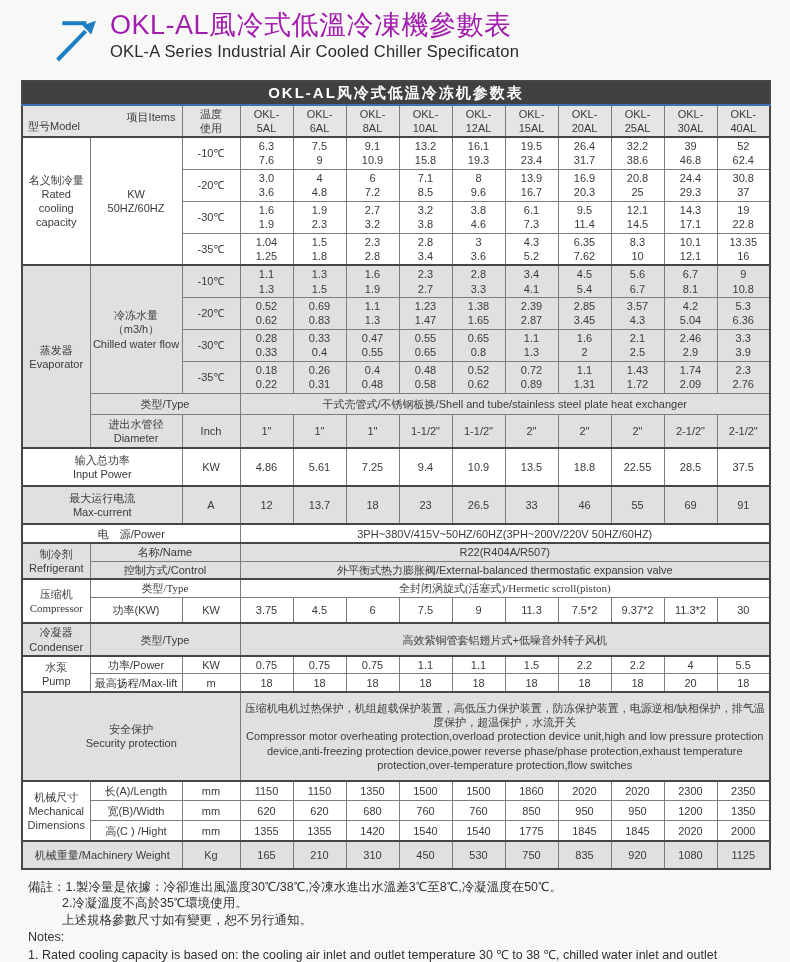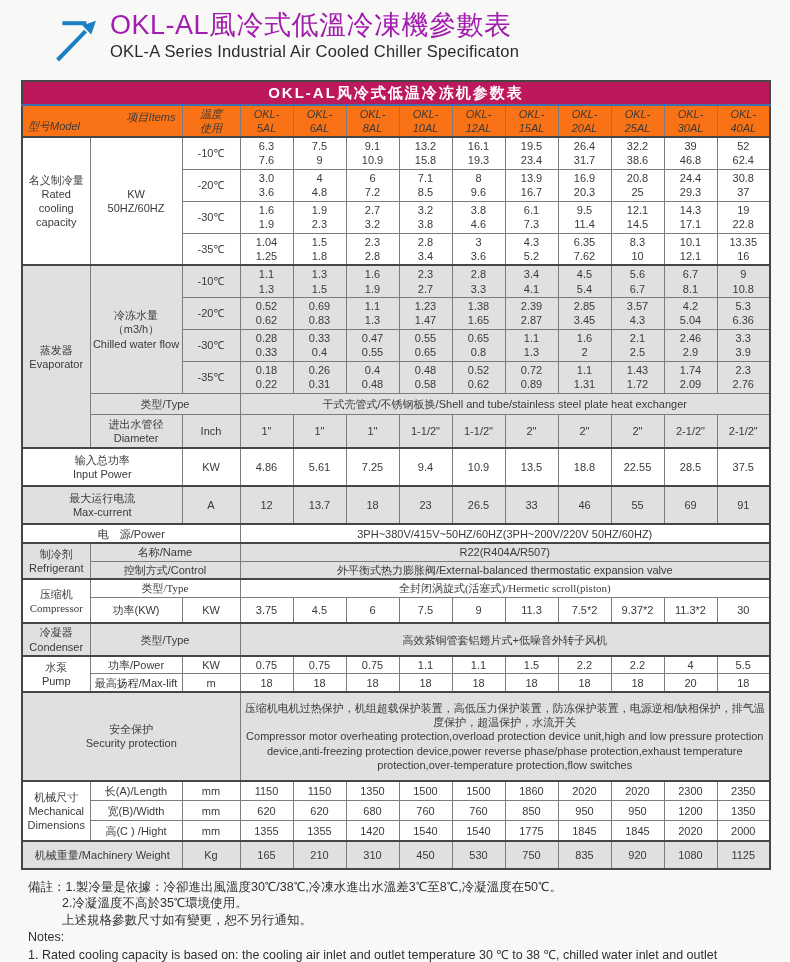--- a/index.html
+++ b/index.html
@@ -28,25 +28,25 @@
   table.spec td {
     border:1px solid #7c7c7c;
     font-size:11px; line-height:1.3;
     text-align:center; vertical-align:middle;
     padding:1px 2px;
     white-space:pre-line;
     background:#ffffff;
     overflow:hidden;
   }
   tr.cap td {
-    background:#be185d; color:#ffffff;
+    background:#404040; color:#ffffff;
     font-size:15px; font-weight:bold; letter-spacing:2px;
     border:1px solid #464646; border-bottom:2px solid #3f6fae;
   }
-  tr.hdr td { background:#f97316;font-style:italic; }
+  tr.hdr td { background:#e5e5e5; }
   tr.g td   { background:#e0e0de; }
   tr.sec td { border-top:2px solid #464646; }
   td.lft { text-align:left; padding:4px 8px 4px 6px; font-size:11.5px; line-height:1.45; }
 
   
   td.corner {
     position:relative; padding:0;
     background-image:linear-gradient(to bottom right,
       transparent 49.5%, #7c7c7c 49.5%, #7c7c7c 50.6%, transparent 50.6%);
   }

